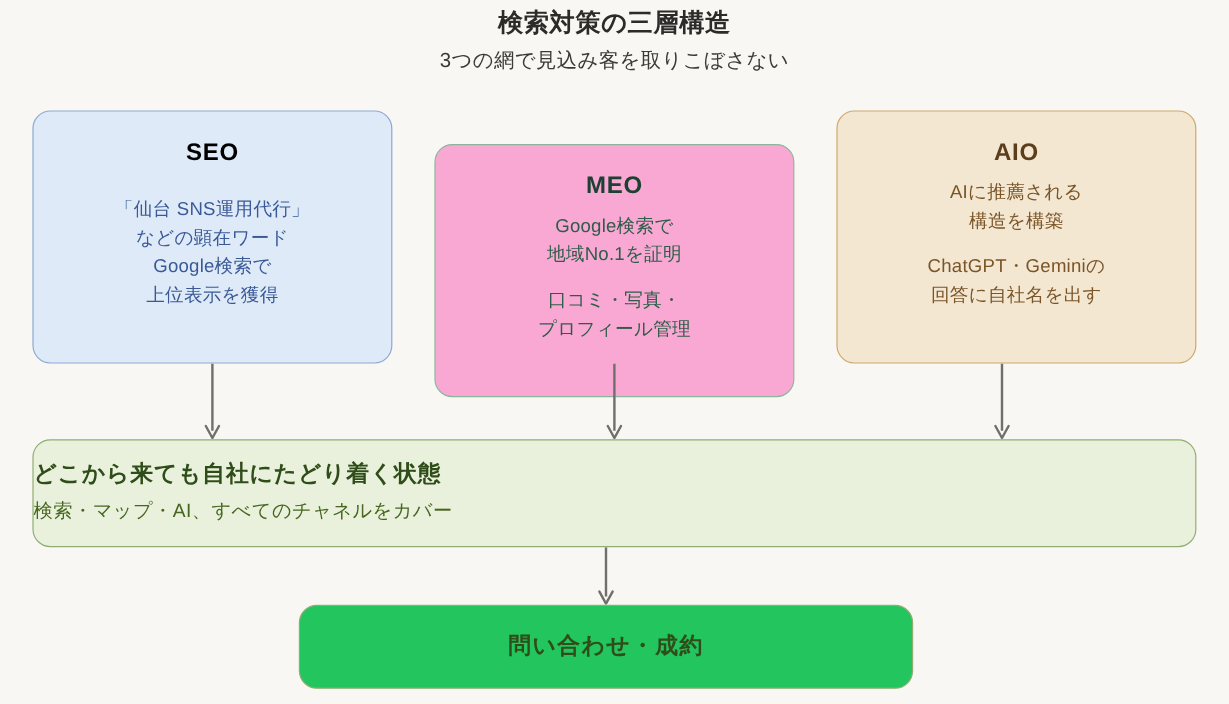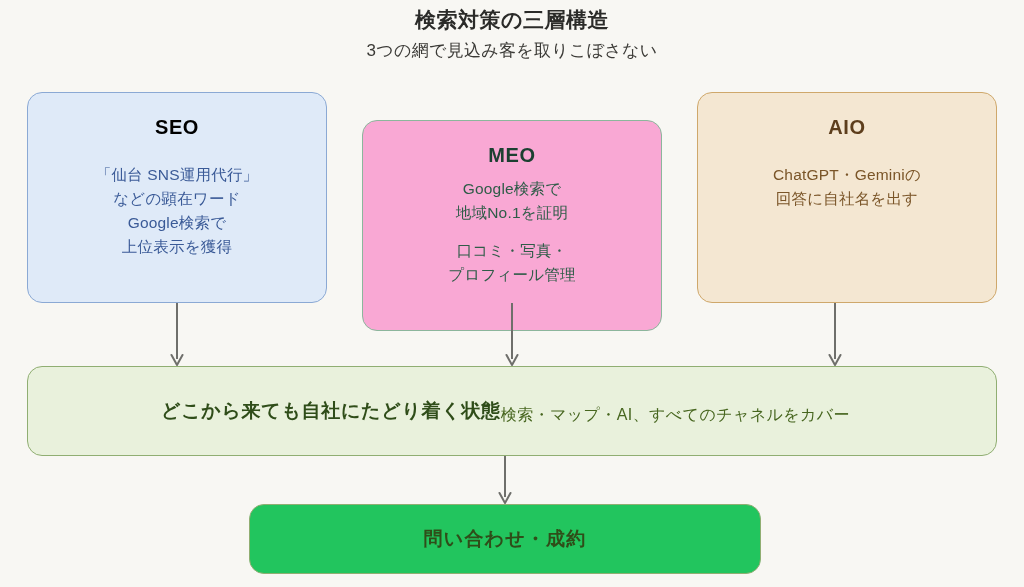--- a/index.html
+++ b/index.html
@@ -127,22 +127,22 @@
     position: absolute;
     top: 366px;
     left: 27px;
     width: 970px;
     height: 90px;
     box-sizing: border-box;
     background: #e9f1dc;
     border: 1.5px solid #90ae72;
     border-radius: 15px;
     display: flex;
-    flex-direction: row;
-    align-items: center;
+    flex-direction: column;
+    align-items: flex-start;
     justify-content: center;
   }
   .summary-title {
     font-size: 19px;
     font-weight: bold;
     color: #2f4d19;
     letter-spacing: 0.7px;
     line-height: 1.3;
     margin: 0;
   }
@@ -210,20 +210,24 @@
         <div>地域No.1を証明</div>
       </div>
       <div class="card-lines second">
         <div>口コミ・写真・</div>
         <div>プロフィール管理</div>
       </div>
     </div>
 
     <div class="card card-aio">
       <p class="card-title">AIO</p>
+      <div class="card-lines">
+        <div>AIに推薦される</div>
+        <div>構造を構築</div>
+      </div>
       <div class="card-lines second">
         <div>ChatGPT・Geminiの</div>
         <div>回答に自社名を出す</div>
       </div>
     </div>
 
   </div>
 
   <div class="arrow" style="left:168px; top:303px; height:63px;">
     <svg width="18" height="63" viewBox="0 0 18 63" aria-hidden="true">

